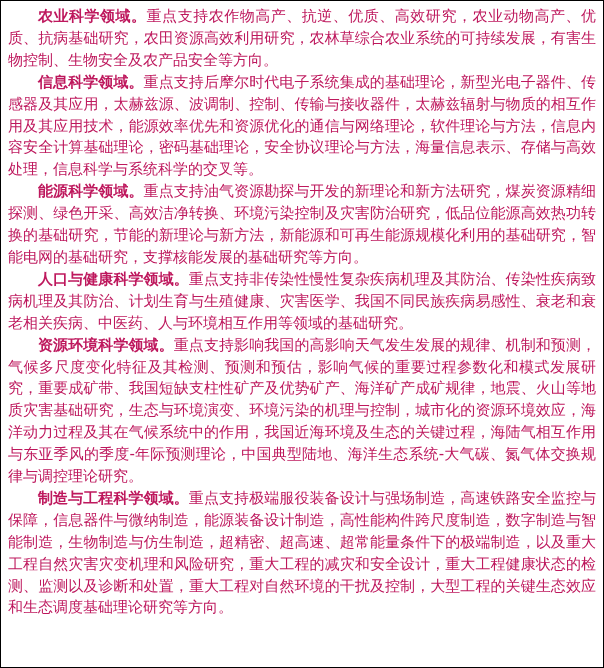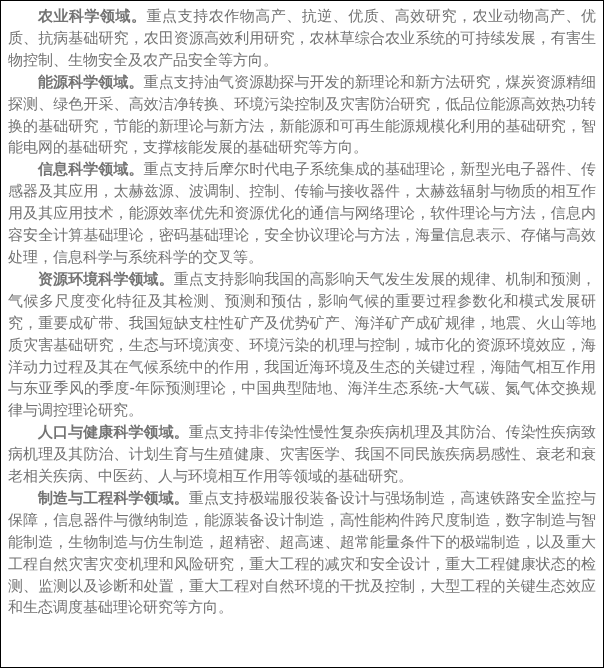--- a/index.html
+++ b/index.html
@@ -13,42 +13,42 @@
     height: 668px;
     border: 1px solid #000000;
     background: #ffffff;
     padding: 5px 7px 4px 7px;
     overflow: hidden;
     font-family: "DejaVu Sans", "Liberation Sans", sans-serif;
   }
   .para {
     margin: 0;
     padding: 0;
-    color: #737373;
+    color: #be185d;
     font-size: 15px;
     line-height: 21.9px;
     text-align: justify;
     text-indent: 2em;
     word-break: break-all;
   }
   .heading {
     font-weight: bold;
   }
 </style>
 </head>
 <body>
 
 <div class="page">
 
   <p class="para"><span class="heading">农业科学领域。</span><span>重点支持农作物高产、抗逆、优质、高效研究，农业动物高产、优质、抗病基础研究，农田资源高效利用研究，农林草综合农业系统的可持续发展，有害生物控制、生物安全及农产品安全等方向。</span></p>
 
+  <p class="para"><span class="heading">信息科学领域。</span><span>重点支持后摩尔时代电子系统集成的基础理论，新型光电子器件、传感器及其应用，太赫兹源、波调制、控制、传输与接收器件，太赫兹辐射与物质的相互作用及其应用技术，能源效率优先和资源优化的通信与网络理论，软件理论与方法，信息内容安全计算基础理论，密码基础理论，安全协议理论与方法，海量信息表示、存储与高效处理，信息科学与系统科学的交叉等。</span></p>
+
   <p class="para"><span class="heading">能源科学领域。</span><span>重点支持油气资源勘探与开发的新理论和新方法研究，煤炭资源精细探测、绿色开采、高效洁净转换、环境污染控制及灾害防治研究，低品位能源高效热功转换的基础研究，节能的新理论与新方法，新能源和可再生能源规模化利用的基础研究，智能电网的基础研究，支撑核能发展的基础研究等方向。</span></p>
 
-  <p class="para"><span class="heading">信息科学领域。</span><span>重点支持后摩尔时代电子系统集成的基础理论，新型光电子器件、传感器及其应用，太赫兹源、波调制、控制、传输与接收器件，太赫兹辐射与物质的相互作用及其应用技术，能源效率优先和资源优化的通信与网络理论，软件理论与方法，信息内容安全计算基础理论，密码基础理论，安全协议理论与方法，海量信息表示、存储与高效处理，信息科学与系统科学的交叉等。</span></p>
+  <p class="para"><span class="heading">人口与健康科学领域。</span><span>重点支持非传染性慢性复杂疾病机理及其防治、传染性疾病致病机理及其防治、计划生育与生殖健康、灾害医学、我国不同民族疾病易感性、衰老和衰老相关疾病、中医药、人与环境相互作用等领域的基础研究。</span></p>
 
   <p class="para"><span class="heading">资源环境科学领域。</span><span>重点支持影响我国的高影响天气发生发展的规律、机制和预测，气候多尺度变化特征及其检测、预测和预估，影响气候的重要过程参数化和模式发展研究，重要成矿带、我国短缺支柱性矿产及优势矿产、海洋矿产成矿规律，地震、火山等地质灾害基础研究，生态与环境演变、环境污染的机理与控制，城市化的资源环境效应，海洋动力过程及其在气候系统中的作用，我国近海环境及生态的关键过程，海陆气相互作用与东亚季风的季度-年际预测理论，中国典型陆地、海洋生态系统-大气碳、氮气体交换规律与调控理论研究。</span></p>
-
-  <p class="para"><span class="heading">人口与健康科学领域。</span><span>重点支持非传染性慢性复杂疾病机理及其防治、传染性疾病致病机理及其防治、计划生育与生殖健康、灾害医学、我国不同民族疾病易感性、衰老和衰老相关疾病、中医药、人与环境相互作用等领域的基础研究。</span></p>
 
 
   <p class="para"><span class="heading">制造与工程科学领域。</span><span>重点支持极端服役装备设计与强场制造，高速铁路安全监控与保障，信息器件与微纳制造，能源装备设计制造，高性能构件跨尺度制造，数字制造与智能制造，生物制造与仿生制造，超精密、超高速、超常能量条件下的极端制造，以及重大工程自然灾害灾变机理和风险研究，重大工程的减灾和安全设计，重大工程健康状态的检测、监测以及诊断和处置，重大工程对自然环境的干扰及控制，大型工程的关键生态效应和生态调度基础理论研究等方向。</span></p>
 
 </div>
 
 </body></html>

